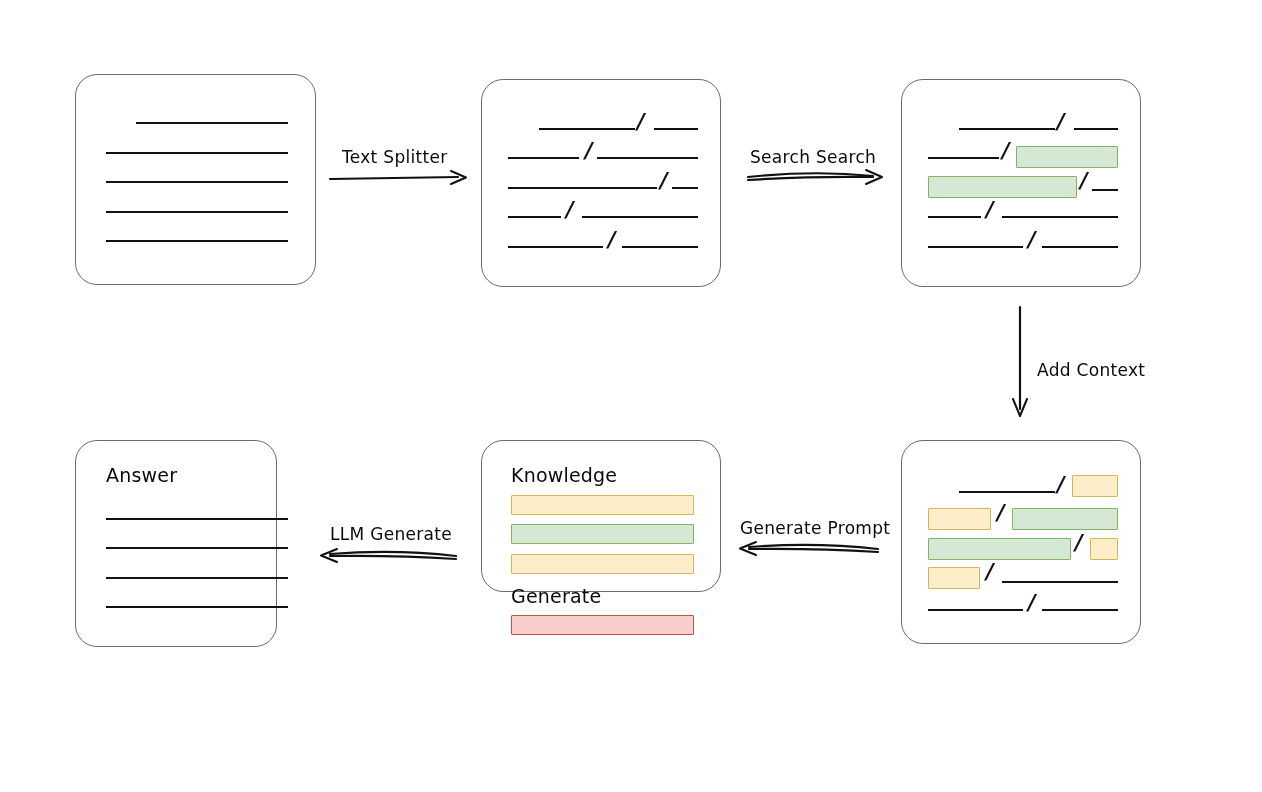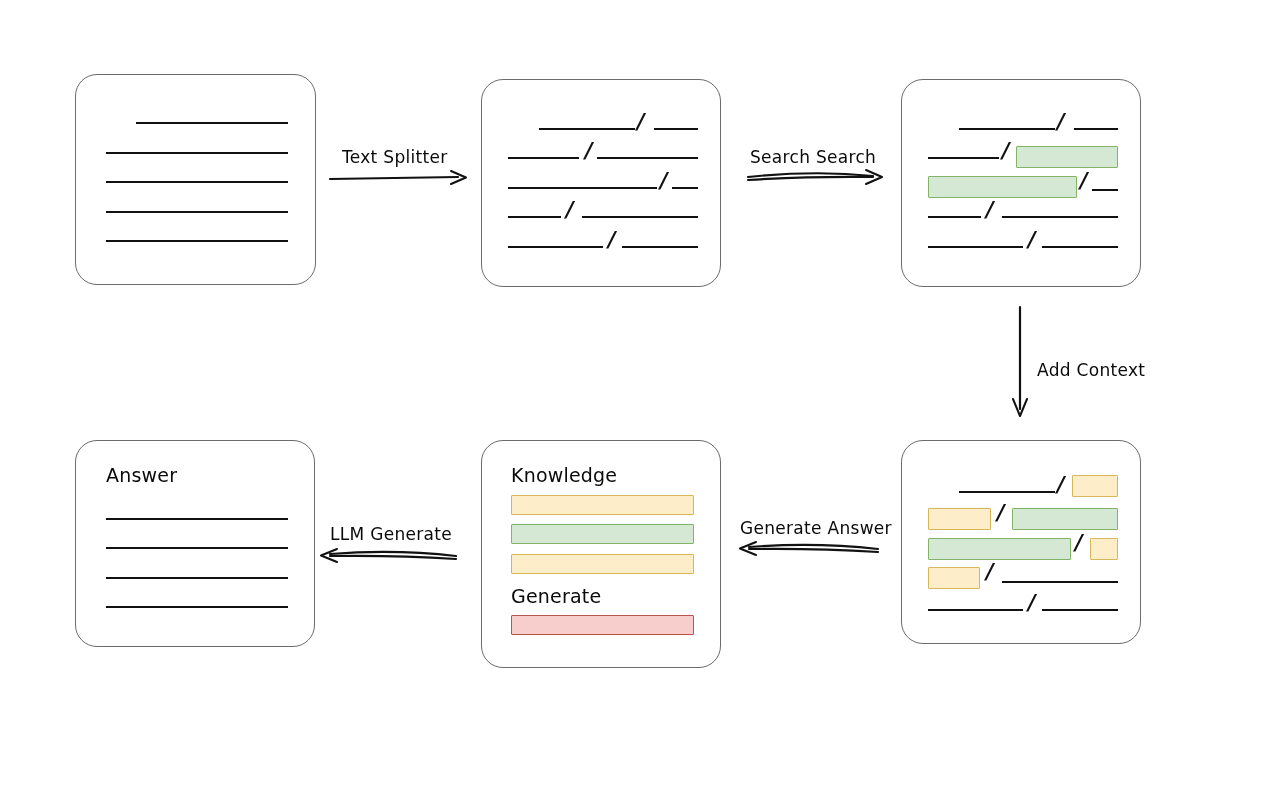--- a/index.html
+++ b/index.html
@@ -169,30 +169,30 @@
 
     <div class="hl hl-yellow" style="left:26px;  top:137px; width:52px; height:22px;"></div>
     <div class="slash" style="left:84px;  top:131px;">/</div>
     <div class="rule" style="left:100px; top:140px; width:116px;"></div>
 
     <div class="rule" style="left:26px;  top:168px; width:95px;"></div>
     <div class="slash" style="left:126px; top:162px;">/</div>
     <div class="rule" style="left:140px; top:168px; width:76px;"></div>
   </div>
 
-  <div class="box" style="left:481px; top:440px; width:240px; height:228px;">
+  <div class="box" style="left:481px; top:440px; width:240px; height:152px;">
     <div class="box-label" style="left:29px; top:23px;">Knowledge</div>
     <div class="hl hl-yellow" style="left:29px; top:64px;  width:183px; height:20px;"></div>
     <div class="hl hl-green" style="left:29px; top:93px;  width:183px; height:20px;"></div>
     <div class="hl hl-yellow" style="left:29px; top:123px; width:183px; height:20px;"></div>
     <div class="box-label" style="left:29px; top:144px;">Generate</div>
     <div class="hl hl-red" style="left:29px; top:184px; width:183px; height:20px;"></div>
   </div>
 
-  <div class="box" style="left:75px; top:440px; width:240px; height:207px;">
+  <div class="box" style="left:75px; top:440px; width:202px; height:207px;">
     <div class="box-label" style="left:30px; top:23px;">Answer</div>
     <div class="rule" style="left:30px; top:77px;  width:182px;"></div>
     <div class="rule" style="left:30px; top:106px; width:182px;"></div>
     <div class="rule" style="left:30px; top:136px; width:182px;"></div>
     <div class="rule" style="left:30px; top:165px; width:182px;"></div>
   </div>
 
   <svg class="arrows" viewBox="0 0 1262 792">
 
     <g>
@@ -223,18 +223,18 @@
       <path d="M337 549 L321 555.5 L337 562" stroke="#111111" stroke-width="2" fill="none" stroke-linejoin="round" stroke-linecap="round"></path>
     </g>
   </svg>
 
   <div class="edge-label" style="left:342px; top:147px;">Text Splitter</div>
 
   <div class="edge-label" style="left:750px; top:147px;">Search Search</div>
 
   <div class="edge-label" style="left:1037px; top:352px;margin-top:8px;">Add Context</div>
 
-  <div class="edge-label" style="left:740px; top:518px;">Generate Answer</div>
+  <div class="edge-label" style="left:740px; top:518px;">Generate Prompt</div>
 
   <div class="edge-label" style="left:330px; top:524px;">LLM Generate</div>
 
 
 </div>
 
 </body></html>

